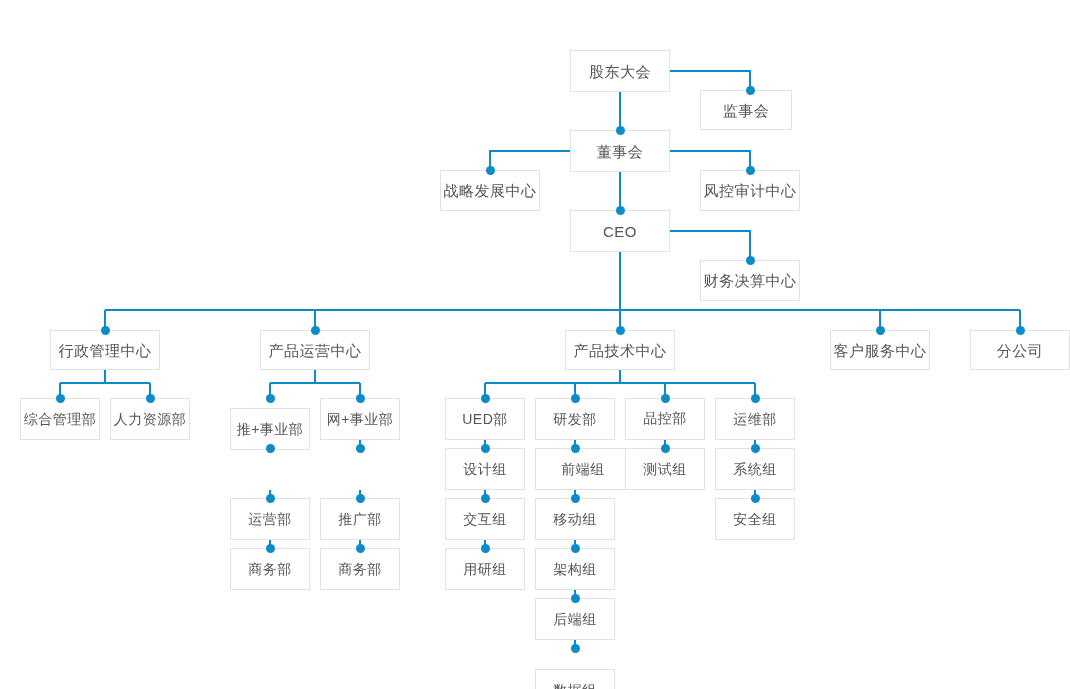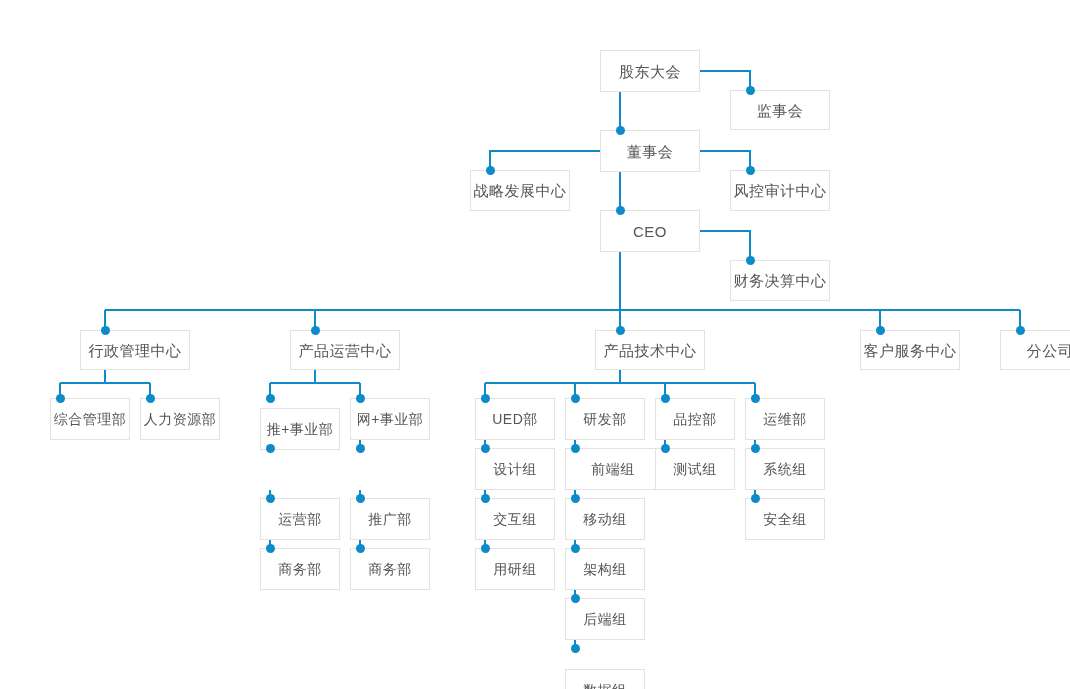--- a/index.html
+++ b/index.html
@@ -26,21 +26,20 @@
     color:#555555;
     font-size:14px;
     line-height:1;
     display:flex;
     align-items:center;
     justify-content:center;
     text-align:center;
     white-space:nowrap;
     letter-spacing:0.5px;
     z-index:2;
-    margin-left:30px;
   }
   .node.lvl1{font-size:15px;}
   .dot{
     position:absolute;
     width:9px;height:9px;
     border-radius:50%;
     background:#0c8bc8;
     z-index:3;
   }
 </style>
@@ -153,21 +152,21 @@
   <div class="dot" style="left:750.5px;top:493.5px;"></div>
 
   <div class="dot" style="left:480.5px;top:543.5px;"></div>
   <div class="dot" style="left:570.5px;top:543.5px;"></div>
 
   <div class="dot" style="left:570.5px;top:593.5px;"></div>
   <div class="dot" style="left:570.5px;top:643.5px;"></div>
 
   <div class="node lvl1" style="left:570px;top:50px;width:100px;height:42px;">股东大会</div>
 
-  <div class="node lvl1" style="left:700px;top:90px;width:100px;height:40px;text-align:right;">监事会</div>
+  <div class="node lvl1" style="left:700px;top:90px;width:92px;height:40px;text-align:right;">监事会</div>
 
   <div class="node lvl1" style="left:570px;top:130px;width:100px;height:42px;">董事会</div>
 
   <div class="node lvl1" style="left:440px;top:170px;width:100px;height:41px;">战略发展中心</div>
 
   <div class="node lvl1" style="left:700px;top:170px;width:100px;height:41px;">风控审计中心</div>
 
   <div class="node lvl1" style="left:570px;top:210px;width:100px;height:42px;">CEO</div>
 
   <div class="node lvl1" style="left:700px;top:260px;width:100px;height:41px;">财务决算中心</div>
@@ -198,20 +197,20 @@
   <div class="node" style="left:445px;top:498px;width:80px;height:42px;">交互组</div>
   <div class="node" style="left:445px;top:548px;width:80px;height:42px;">用研组</div>
 
   <div class="node" style="left:535px;top:398px;width:80px;height:42px;">研发部</div>
   <div class="node" style="left:535px;top:448px;width:96px;height:42px;">前端组</div>
   <div class="node" style="left:535px;top:498px;width:80px;height:42px;">移动组</div>
   <div class="node" style="left:535px;top:548px;width:80px;height:42px;">架构组</div>
   <div class="node" style="left:535px;top:598px;width:80px;height:42px;">后端组</div>
   <div class="node" style="left:535px;top:669px;width:80px;height:42px;">数据组</div>
 
-  <div class="node" style="left:625px;top:398px;width:80px;height:42px;">品控部</div>
+  <div class="node" style="left:625px;top:398px;width:80px;height:42px;font-family:Liberation Mono, monospace;">品控部</div>
   <div class="node" style="left:625px;top:448px;width:80px;height:42px;">测试组</div>
 
   <div class="node" style="left:715px;top:398px;width:80px;height:42px;">运维部</div>
   <div class="node" style="left:715px;top:448px;width:80px;height:42px;">系统组</div>
   <div class="node" style="left:715px;top:498px;width:80px;height:42px;">安全组</div>
 
 </div>
 
 </body></html>

